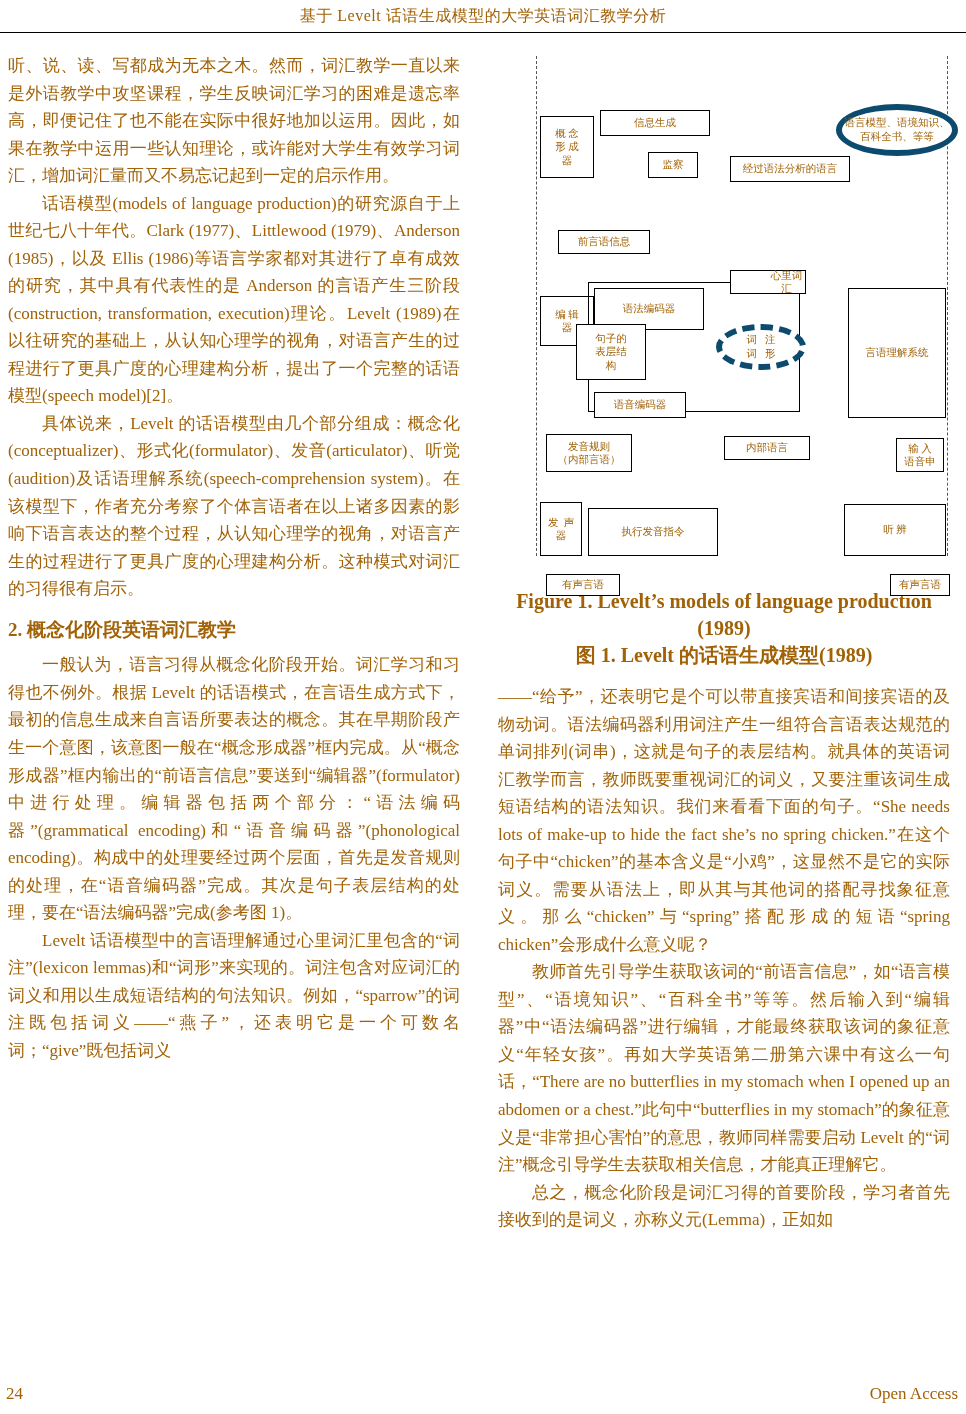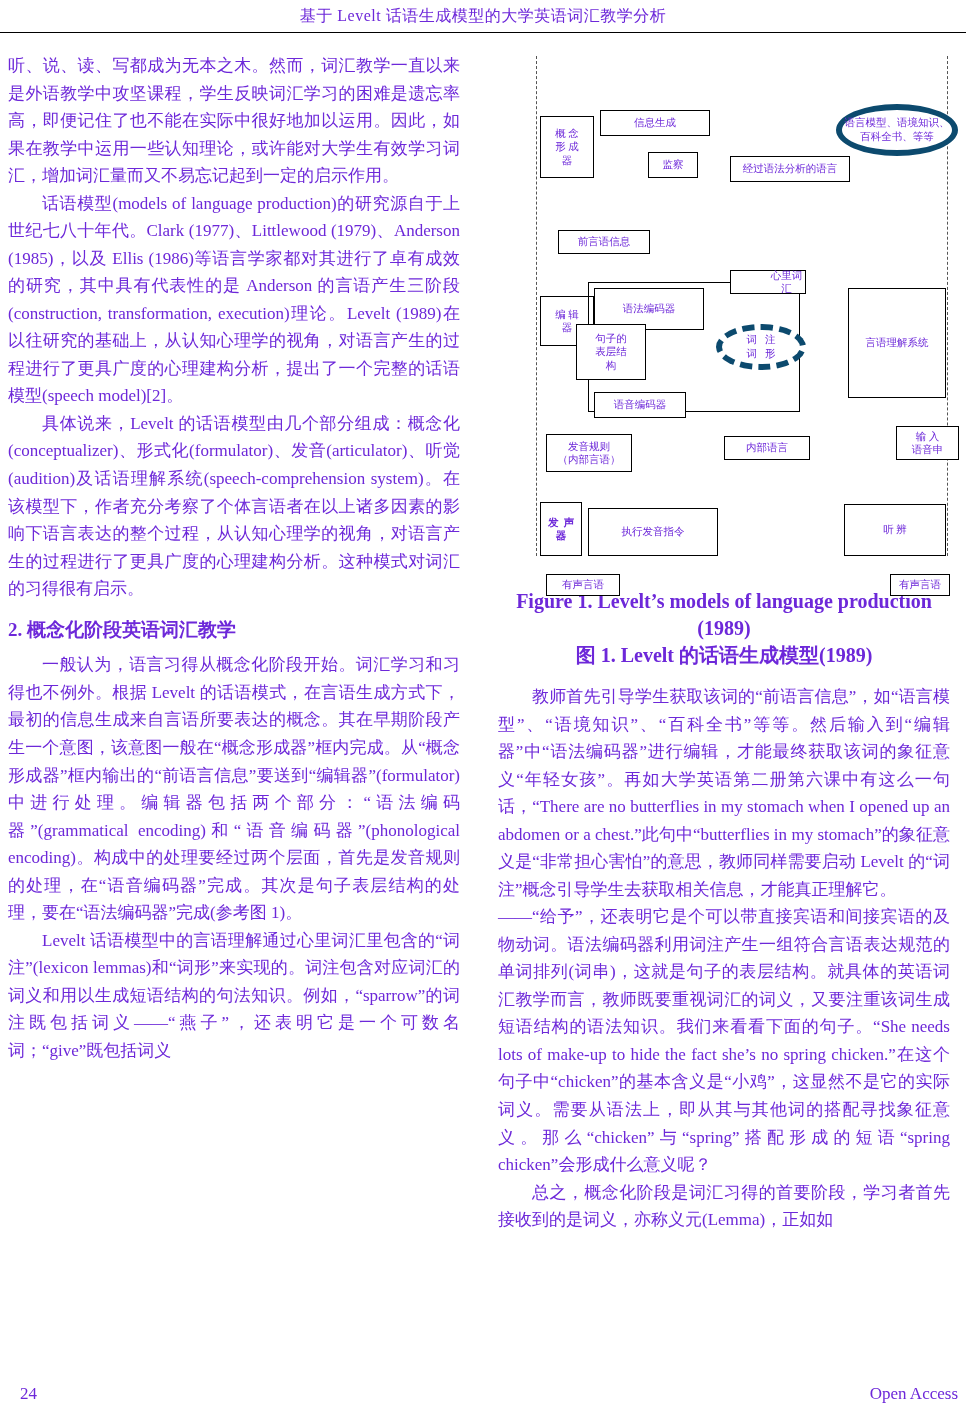--- a/index.html
+++ b/index.html
@@ -7,21 +7,21 @@
     padding: 0;
     background: #ffffff;
   }
   .page {
     position: relative;
     width: 966px;
     height: 1414px;
     margin: 0 auto;
     background: #ffffff;
     font-family: "Liberation Serif", "DejaVu Serif", serif;
-    color: #6d28d9;
+    color: #a16207;
     box-sizing: border-box;
     overflow: hidden;
   }
   .running-head {
     position: absolute;
     top: 6px;
     left: 0;
     width: 966px;
     text-align: center;
     font-size: 16px;
@@ -113,21 +113,21 @@
     width: 452px; height: 510px;
     overflow: visible;
   }
   .footer {
     position: absolute;
     bottom: 10px;
     left: 0;
     width: 966px;
     font-size: 17px;
   }
-  .footer .pg { position: absolute; left: 20px; bottom: 0; }
+  .footer .pg { position: absolute; left: 6px; bottom: 0; }
   .footer .oa { position: absolute; right: 8px; bottom: 0; }
 </style>
 </head>
 <body>
 
 <div class="page">
 
   <div class="running-head">基于 Levelt 话语生成模型的大学英语词汇教学分析</div>
   <div class="head-rule"></div>
 
@@ -202,38 +202,38 @@
       <div class="ellipse" style="left:338px; top:52px; width:122px; height:52px;">语言模型、语境知识、百科全书、等等</div>
       <div class="box" style="left:232px; top:104px; width:120px; height:26px;">经过语法分析的语言</div>
       <div class="box" style="left:60px; top:178px; width:92px; height:24px;">前言语信息</div>
       <div class="box" style="left:42px; top:244px; width:54px; height:50px;">编&nbsp;辑<br>器</div>
       <div class="box" style="left:90px; top:230px; width:212px; height:130px; background:transparent;"></div>
       <div class="box" style="left:96px; top:236px; width:110px; height:42px;">语法编码器</div>
       <div class="box" style="left:78px; top:272px; width:70px; height:56px;">句子的<br>表层结<br>构</div>
       <div class="box" style="left:96px; top:340px; width:92px; height:26px;">语音编码器</div>
       <div class="box" style="left:232px; top:218px; width:76px; height:24px;padding-left:38px;">心里词汇</div>
       <div class="ellipse dashed" style="left:218px; top:272px; width:90px; height:46px;">词&nbsp;&nbsp;&nbsp;注<br>词&nbsp;&nbsp;&nbsp;形</div>
-      <div class="box" style="left:350px; top:236px; width:98px; height:110px;">言语理解系统</div>
+      <div class="box" style="left:350px; top:236px; width:98px; height:130px;">言语理解系统</div>
       <div class="box" style="left:48px; top:382px; width:86px; height:38px;">发音规则<br>（内部言语）</div>
       <div class="box" style="left:226px; top:384px; width:86px; height:24px;">内部语言</div>
-      <div class="box" style="left:398px; top:374px; width:63px; height:34px;">输&nbsp;入<br>语音申</div>
-      <div class="box" style="left:42px; top:450px; width:42px; height:54px;font-weight:bold;">发&nbsp;&nbsp;声<br>器</div>
+      <div class="box" style="left:398px; top:386px; width:48px; height:34px;">输&nbsp;入<br>语音申</div>
+      <div class="box" style="left:42px; top:450px; width:42px; height:54px;">发&nbsp;&nbsp;声<br>器</div>
       <div class="box" style="left:90px; top:456px; width:130px; height:48px;">执行发音指令</div>
       <div class="box" style="left:346px; top:452px; width:102px; height:52px;">听 辨</div>
       <div class="box" style="left:48px; top:522px; width:74px; height:22px;">有声言语</div>
       <div class="box" style="left:392px; top:522px; width:60px; height:22px;">有声言语</div>
     </div>
 
     <div class="fig-caption">
       <div>Figure 1. Levelt’s models of language production (1989)</div>
       <div>图 1. Levelt 的话语生成模型(1989)</div>
     </div>
 
+    <p class="p noindent">——“给予”，还表明它是个可以带直接宾语和间接宾语的及物动词。语法编码器利用词注产生一组符合言语表达规范的单词排列(词串)，这就是句子的表层结构。就具体的英语词汇教学而言，教师既要重视词汇的词义，又要注重该词生成短语结构的语法知识。我们来看看下面的句子。“She needs lots of make-up to hide the fact she’s no spring chicken.”在这个句子中“chicken”的基本含义是“小鸡”，这显然不是它的实际词义。需要从语法上，即从其与其他词的搭配寻找象征意义。那么“chicken”与“spring”搭配形成的短语“spring chicken”会形成什么意义呢？</p>
     <p class="p">教师首先引导学生获取该词的“前语言信息”，如“语言模型”、“语境知识”、“百科全书”等等。然后输入到“编辑器”中“语法编码器”进行编辑，才能最终获取该词的象征意义“年轻女孩”。再如大学英语第二册第六课中有这么一句话，“There are no butterflies in my stomach when I opened up an abdomen or a chest.”此句中“butterflies in my stomach”的象征意义是“非常担心害怕”的意思，教师同样需要启动 Levelt 的“词注”概念引导学生去获取相关信息，才能真正理解它。</p>
-    <p class="p noindent">——“给予”，还表明它是个可以带直接宾语和间接宾语的及物动词。语法编码器利用词注产生一组符合言语表达规范的单词排列(词串)，这就是句子的表层结构。就具体的英语词汇教学而言，教师既要重视词汇的词义，又要注重该词生成短语结构的语法知识。我们来看看下面的句子。“She needs lots of make-up to hide the fact she’s no spring chicken.”在这个句子中“chicken”的基本含义是“小鸡”，这显然不是它的实际词义。需要从语法上，即从其与其他词的搭配寻找象征意义。那么“chicken”与“spring”搭配形成的短语“spring chicken”会形成什么意义呢？</p>
     <p class="p">总之，概念化阶段是词汇习得的首要阶段，学习者首先接收到的是词义，亦称义元(Lemma)，正如如</p>
   </div>
 
   <div class="footer">
     <span class="pg">24</span>
     <span class="oa">Open Access</span>
   </div>
 
 </div>
 

